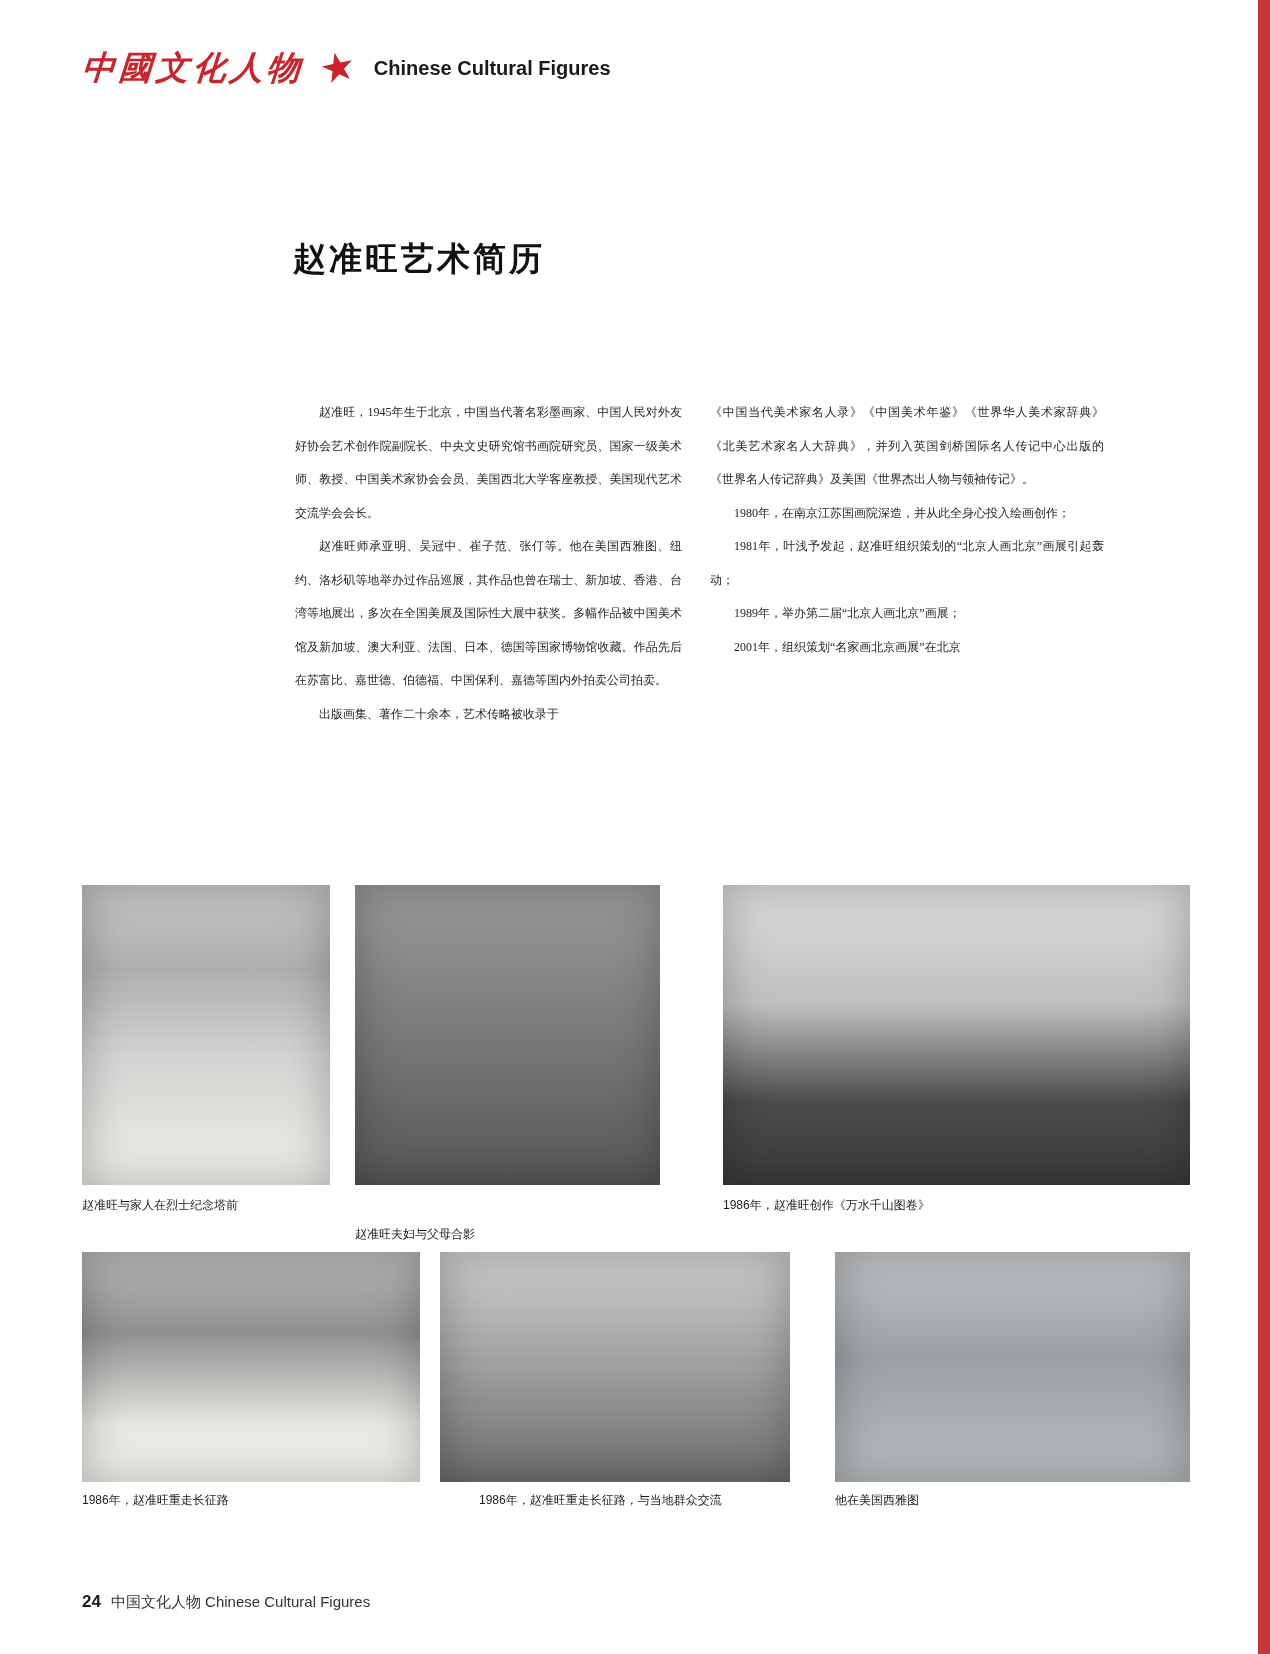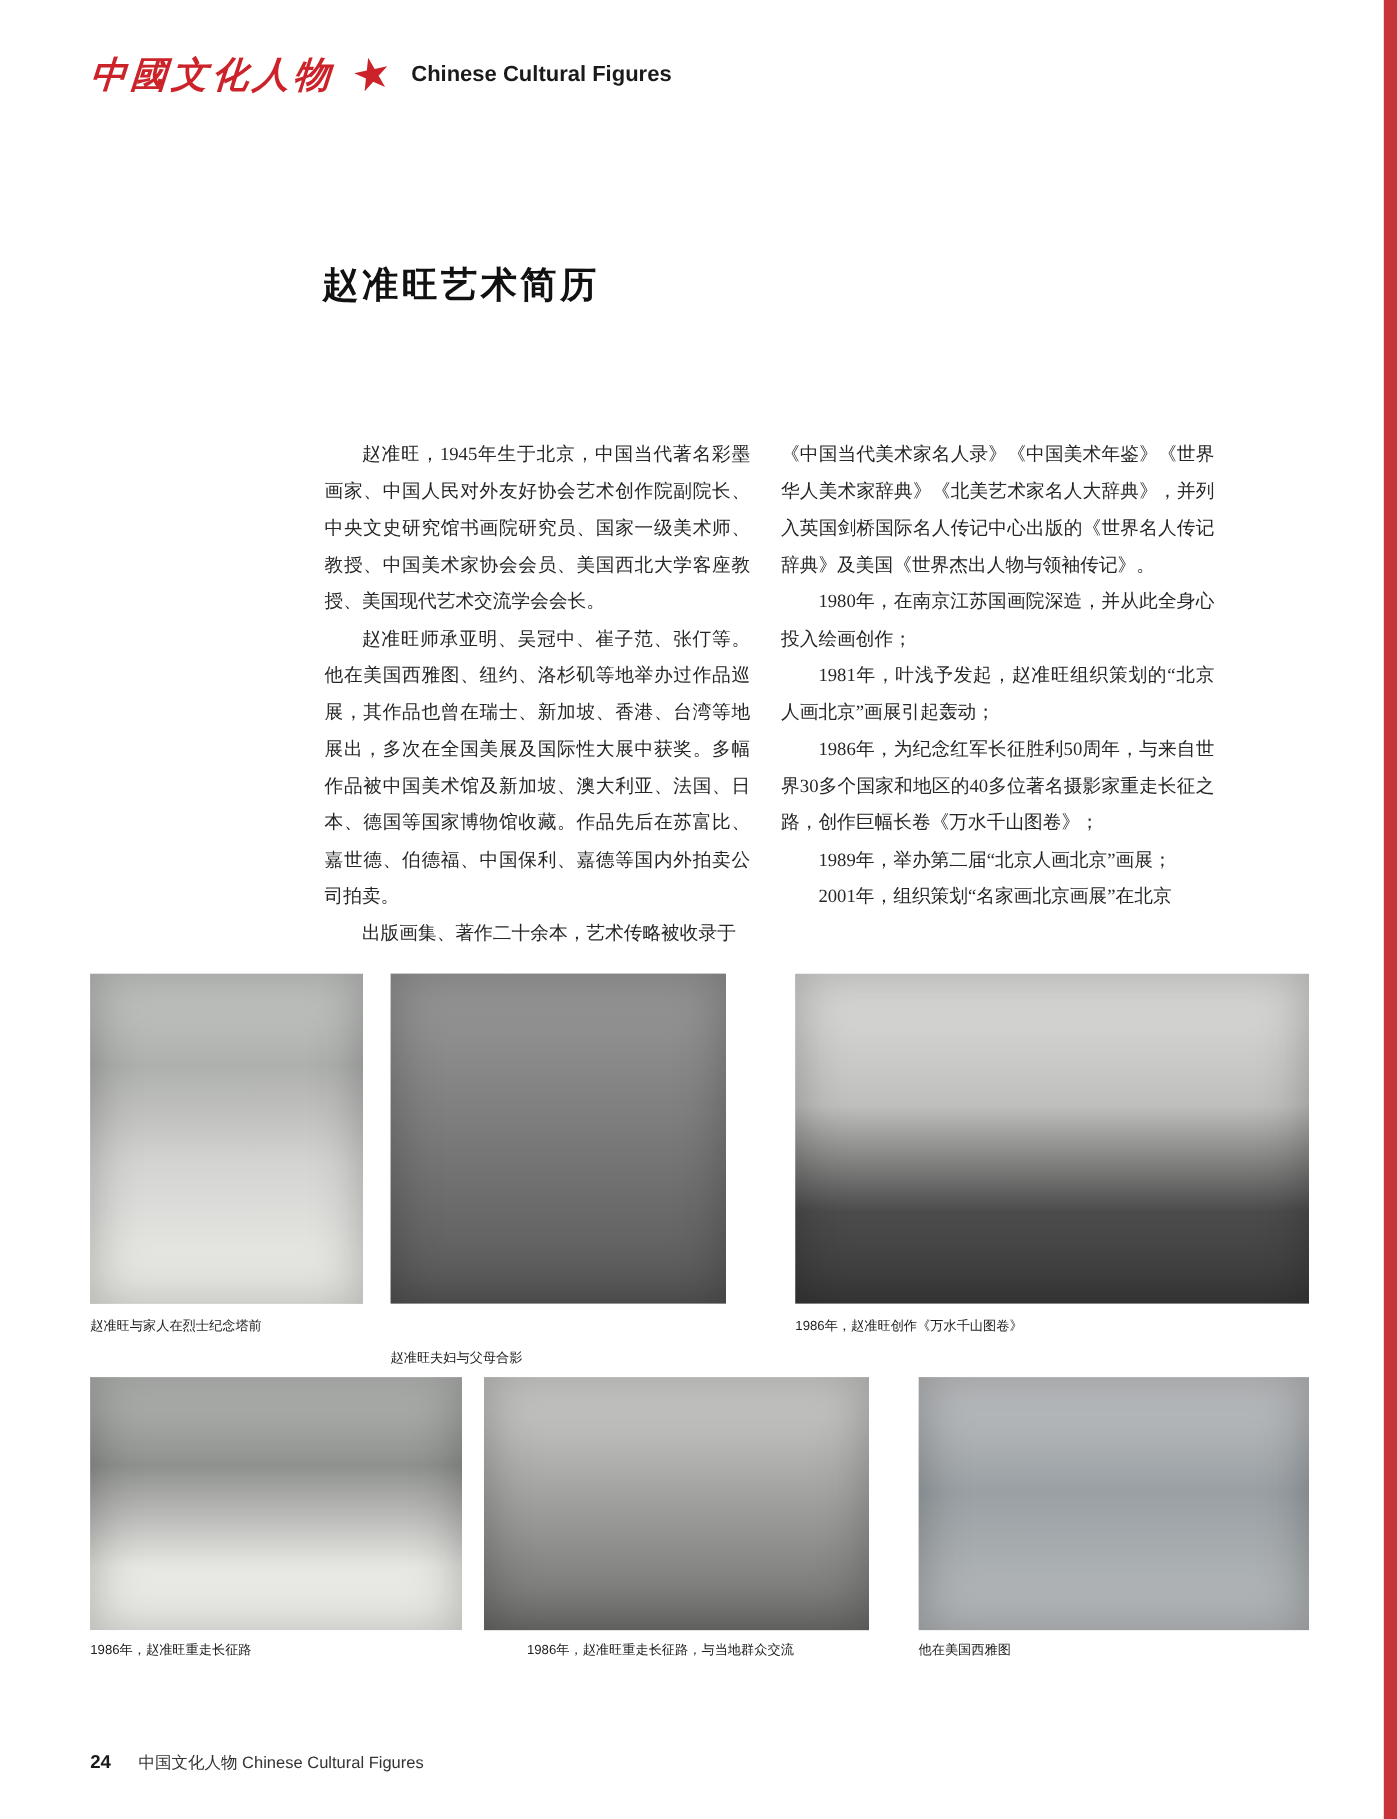--- a/index.html
+++ b/index.html
@@ -48,21 +48,21 @@
   .article-title {
     position:absolute; left:293px; top:237px;
     font-size:33px; font-weight:600;
     letter-spacing:3px; color:#111;
     font-family:"Liberation Serif","DejaVu Serif",serif;
     white-space:nowrap;
   }
   
   .col {
     position:absolute; top:396px;
-    font-size:17px; line-height:33.5px;
+    font-size:12px; line-height:33.5px;
     color:#262626; text-align:justify;
     font-family:"Liberation Serif","DejaVu Serif",serif;
   }
   .col-left  { left:295px; width:387px; }
   .col-right { left:710px; width:394px; }
   .col p { text-indent:2em; }
   .col p.no-indent { text-indent:0; }
   
   .photo {
     position:absolute;
@@ -92,21 +92,21 @@
   .cap2 { left:355px; top:1226px; }
   .cap3 { left:723px; top:1197px; }
   .cap4 { left:82px;  top:1492px; }
   .cap5 { left:440px; top:1492px;margin-left:39px; }
   .cap6 { left:835px; top:1492px; }
   
   .footer {
     position:absolute; left:82px; top:1592px;
     font-family:"Liberation Sans","DejaVu Sans",sans-serif;
     font-size:15px; color:#333;
-    display:flex; align-items:baseline; gap:25px;
+    display:flex; align-items:baseline; gap:10px;
   }
   .footer .pageno { font-weight:bold; font-size:17px; color:#1a1a1a; }
 </style>
 </head>
 <body>
 
 <div id="page">
 
   <div class="bleed-bar"></div>
 
@@ -121,21 +121,20 @@
   <div class="col col-left">
     <p>赵准旺，1945年生于北京，中国当代著名彩墨画家、中国人民对外友好协会艺术创作院副院长、中央文史研究馆书画院研究员、国家一级美术师、教授、中国美术家协会会员、美国西北大学客座教授、美国现代艺术交流学会会长。</p>
     <p>赵准旺师承亚明、吴冠中、崔子范、张仃等。他在美国西雅图、纽约、洛杉矶等地举办过作品巡展，其作品也曾在瑞士、新加坡、香港、台湾等地展出，多次在全国美展及国际性大展中获奖。多幅作品被中国美术馆及新加坡、澳大利亚、法国、日本、德国等国家博物馆收藏。作品先后在苏富比、嘉世德、伯德福、中国保利、嘉德等国内外拍卖公司拍卖。</p>
     <p>出版画集、著作二十余本，艺术传略被收录于</p>
   </div>
 
   <div class="col col-right">
     <p class="no-indent">《中国当代美术家名人录》《中国美术年鉴》《世界华人美术家辞典》《北美艺术家名人大辞典》，并列入英国剑桥国际名人传记中心出版的《世界名人传记辞典》及美国《世界杰出人物与领袖传记》。</p>
     <p>1980年，在南京江苏国画院深造，并从此全身心投入绘画创作；</p>
     <p>1981年，叶浅予发起，赵准旺组织策划的“北京人画北京”画展引起轰动；</p>
-    <p>1986年，为纪念红军长征胜利50周年，与来自世界30多个国家和地区的40多位著名摄影家重走长征之路，创作巨幅长卷《万水千山图卷》；</p>
     <p>1989年，举办第二届“北京人画北京”画展；</p>
     <p>2001年，组织策划“名家画北京画展”在北京</p>
   </div>
 
   <div class="photo ph1"></div>
   <div class="photo ph2"></div>
   <div class="photo ph3"></div>
   <div class="photo ph4"></div>
   <div class="photo ph5"></div>
   <div class="photo ph6"></div>

